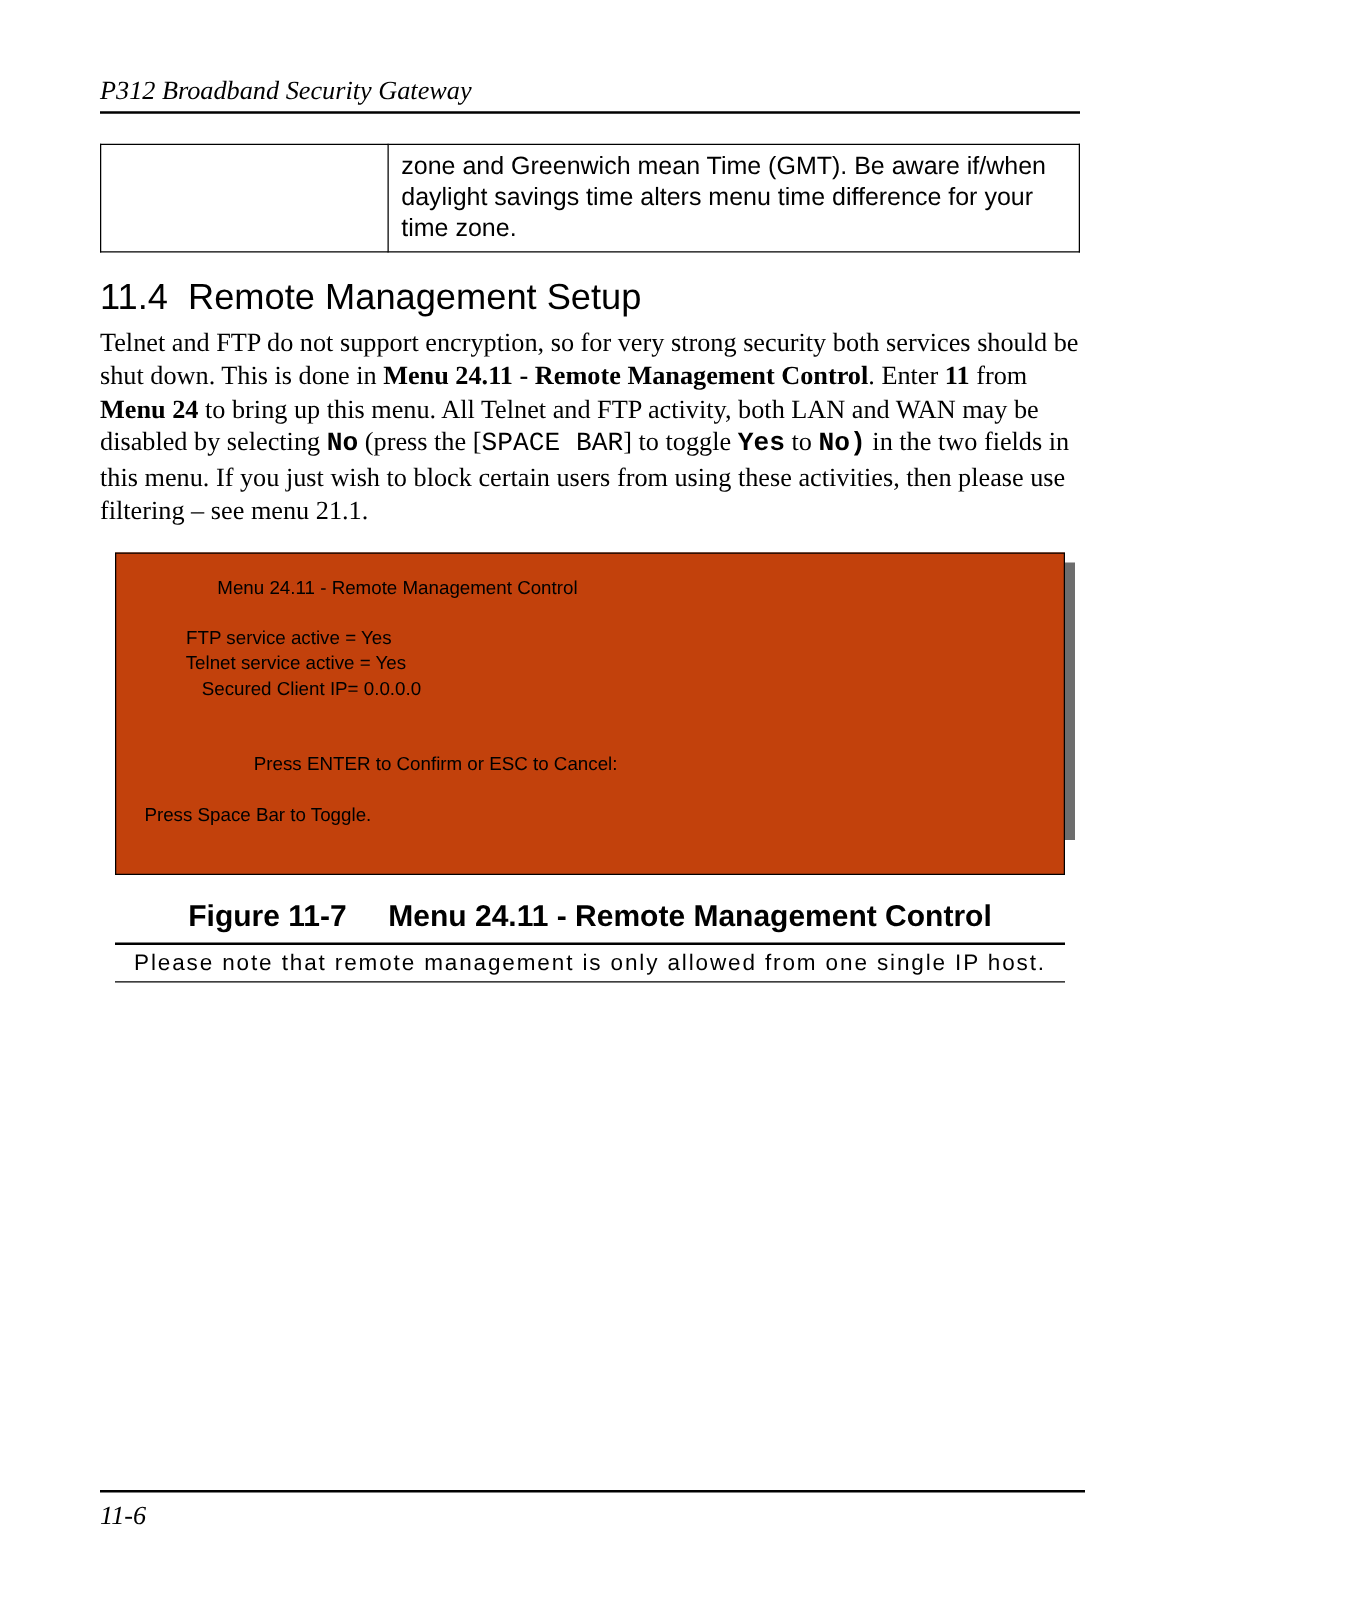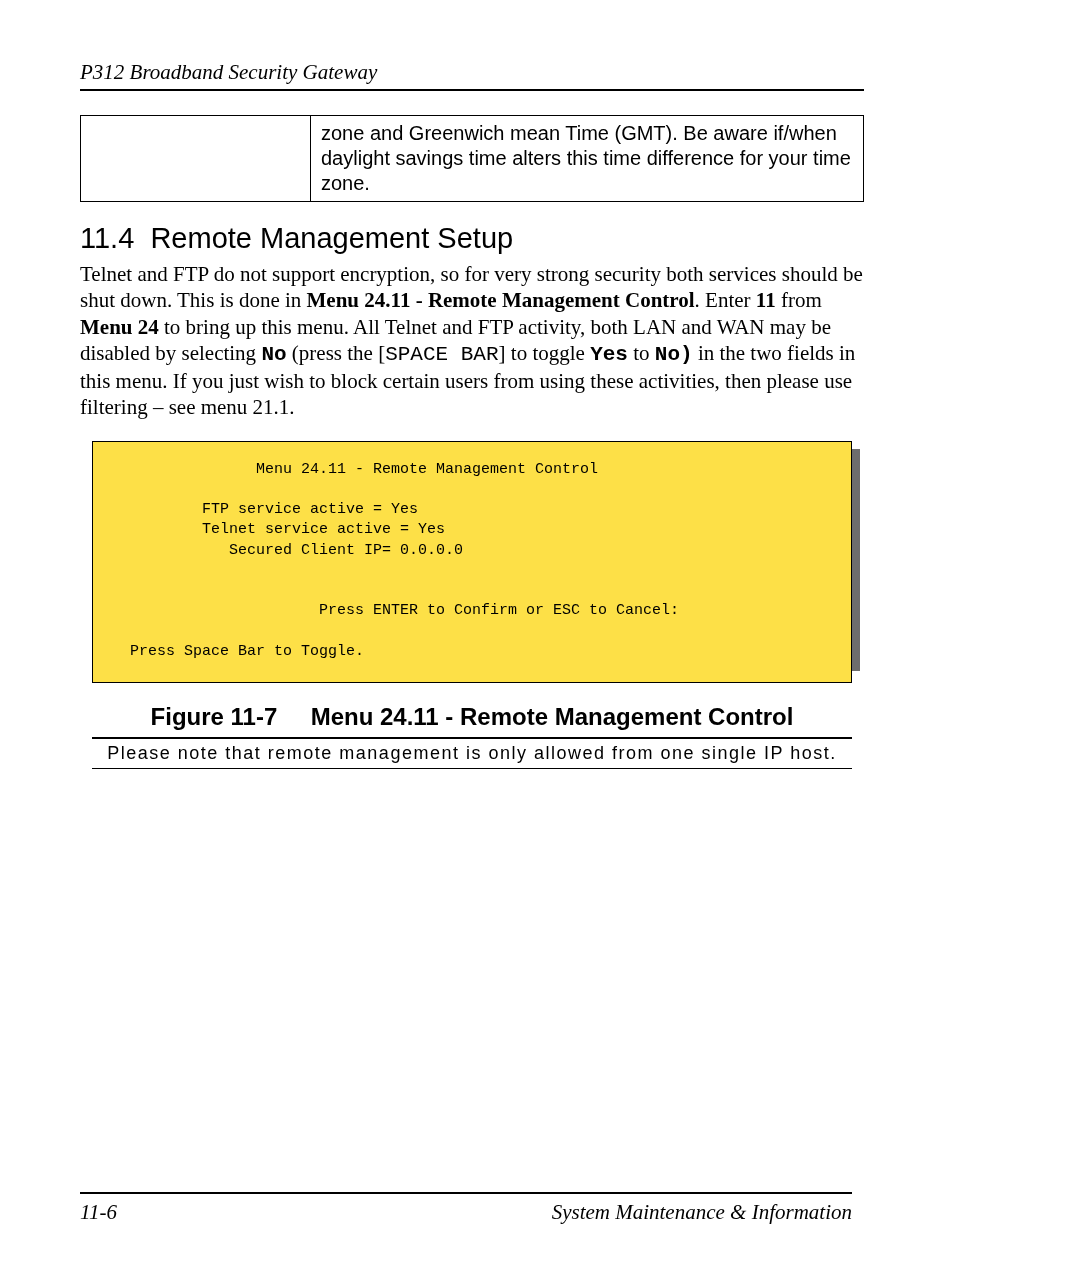--- a/index.html
+++ b/index.html
@@ -67,23 +67,23 @@
     position: absolute;
     top: 8px; left: 8px;
     width: 760px;
     height: 222px;
     background: #6d6d6d;
   }
   .term {
     position: relative;
     width: 760px;
     border: 1.5px solid #000;
-    background: #fde047;
-    padding: 18px 10px 20px 10px;
-    font-family: Liberation Mono, monospace;
+    background: #c2410c;
+    padding: 18px 10px 36px 10px;
+    font-family: Liberation Sans, sans-serif;
     font-size: 15px;
     white-space: pre;
     line-height: 1.35;
   }
   .fig-caption {
     font-family: Arial, Helvetica, sans-serif;
     font-weight: bold;
     font-size: 24px;
     text-align: center;
     margin: 20px 0 6px 0;
@@ -102,21 +102,21 @@
     font-family: Arial, Helvetica, sans-serif;
     font-size: 18px;
     letter-spacing: 1.5px;
     text-align: center;
     padding: 4px 0 4px 0;
   }
   
   .footer {
     position: absolute;
     bottom: 56px;
-    left: 80px; right: 92px;
+    left: 80px; right: 76px;
     border-top: 2.5px solid #000;
     padding-top: 6px;
     font-style: italic;
     font-size: 21px;
     display: flex;
     justify-content: space-between;
   }
 </style>
 </head>
 <body>
@@ -124,21 +124,21 @@
 <div class="page">
 
   <div class="header">
     <span>P312  Broadband Security Gateway</span>
   </div>
 
   <table class="box">
     <tbody>
         <tr>
       <td class="left-empty"></td>
-      <td>zone and Greenwich mean Time (GMT). Be aware if/when daylight savings time alters this time difference for your time zone.</td>
+      <td>zone and Greenwich mean Time (GMT). Be aware if/when daylight savings time alters menu time difference for your time zone.</td>
     </tr>
   </tbody>
     </table>
 
   <h2 class="section">
     <span>11.4</span>&nbsp;&nbsp;<span>Remote Management Setup</span>
   </h2>
 
   <p class="body-para">
     <span>Telnet and FTP do not support encryption, so for very strong security both services should be shut down. This is done in </span><span class="bold">Menu 24.11 - Remote Management Control</span><span>. Enter </span><span class="bold">11</span><span> from </span><span class="bold">Menu 24</span><span> to bring up this menu. All Telnet and FTP activity, both LAN and WAN may be disabled by selecting </span><span class="bold sans">No</span><span> (press the [</span><span class="sans">SPACE BAR</span><span>] to toggle </span><span class="bold sans">Yes</span><span> to </span><span class="bold sans">No)</span><span> in the two fields in this menu. If you just wish to block certain users from using these activities, then please use filtering – see menu 21.1.</span>
@@ -163,16 +163,15 @@
   </div>
 
   <div class="note-wrap">
     <div class="note-rule-top"></div>
     <div class="note-line">Please note that remote management is only allowed from one single IP host.</div>
     <div class="note-rule-bot"></div>
   </div>
 
   <div class="footer">
     <span>11-6</span>
-    <span>System Maintenance &amp; Information</span>
   </div>
 
 </div>
 
 </body></html>

